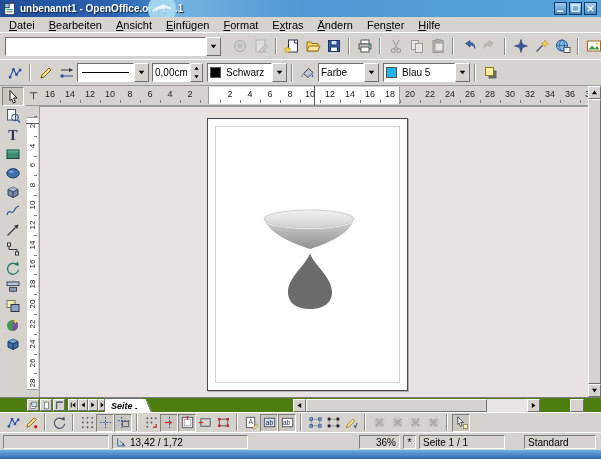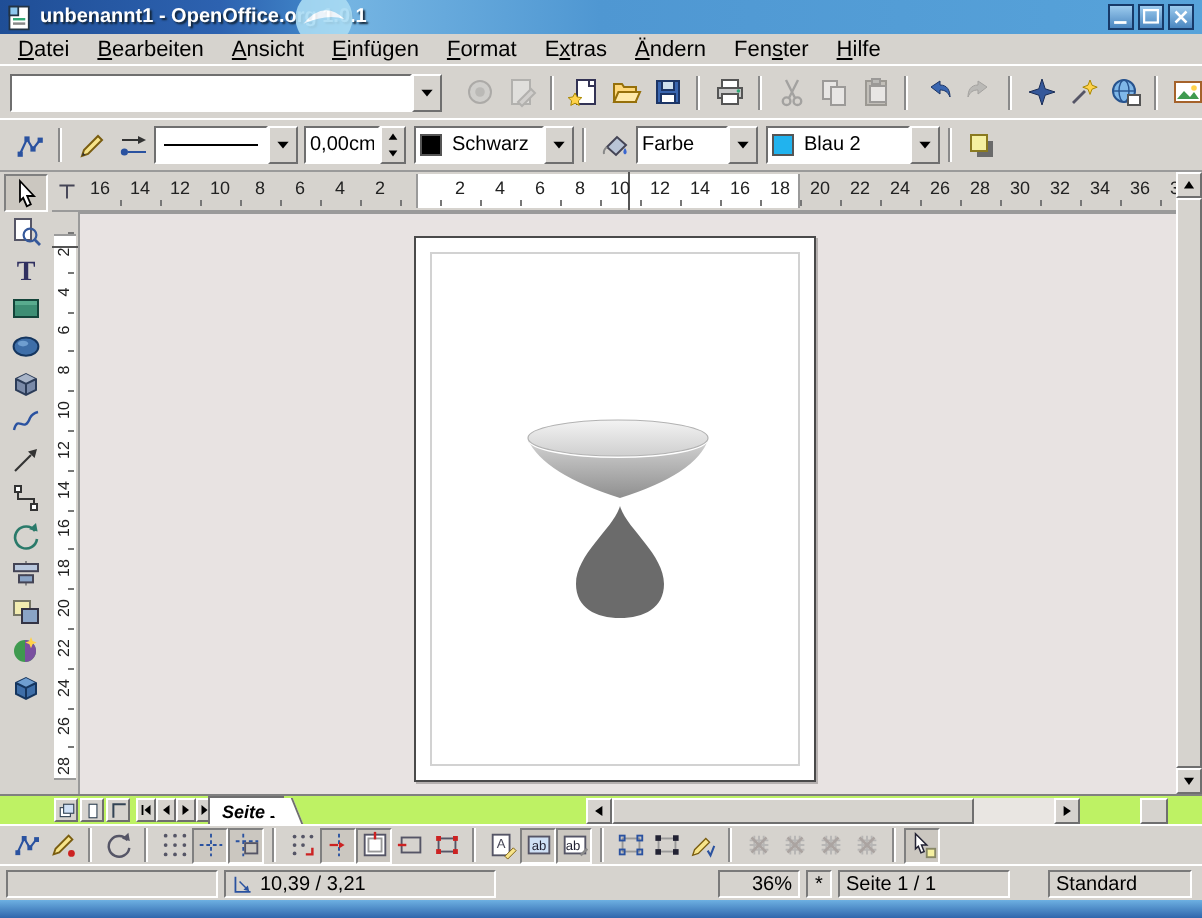--- a/index.html
+++ b/index.html
@@ -60,21 +60,21 @@
 #canvas{left:40px;top:106px;width:548px;height:291px;background:#e8e3e2;border-top:1px solid #9a9a9a}
 #page{position:absolute;left:167px;top:11px;width:201px;height:273px;background:#fff;border:1px solid #4a4a4a;box-shadow:1px 1px 0 #b5b0af}
 #page .margin{position:absolute;left:7px;top:7px;right:7px;bottom:7px;border:1px solid #d2d2d2}
 
 #vscroll{left:588px;top:86px;width:13px;height:311px;background:#e9e6e2}
 #vscroll .thumb{position:absolute;left:0;top:13px;width:13px;bottom:13px}
 .sbtn{width:13px;height:13px;display:flex;align-items:center;justify-content:center}
 #vscroll .up{position:absolute;top:0;left:0}
 #vscroll .down{position:absolute;bottom:0;left:0}
 
-#tabrow{left:0;top:397px;width:601px;height:15px;background:#bef264;border-top:1px solid #808080}
+#tabrow{left:0;top:397px;width:601px;height:15px;background:#4d7c0f;border-top:1px solid #808080}
 .minibtn{position:absolute;top:1px;width:12px;height:12px;display:flex;align-items:center;justify-content:center}
 .navbtn{position:absolute;top:1px;width:10px;height:12px;display:flex;align-items:center;justify-content:center}
 #pagetab{position:absolute;left:104px;top:0;height:14px;background:#fff;border:1px solid #6f6f6f;border-bottom:none;border-right:none;
  padding:0 2px 0 6px;font-size:9px;font-weight:bold;font-style:italic;display:flex;align-items:center}
 #pagetab::after{content:"";position:absolute;right:-7px;top:0;bottom:0;width:12px;background:#fff;border-right:1px solid #6f6f6f;transform:skewX(22deg)}
 #hscroll-left{position:absolute;left:293px;top:1px}
 #hscroll-track{position:absolute;left:306px;top:1px;width:221px;height:13px;background:#e9e6e2}
 #hscroll-thumb{position:absolute;left:0;top:0;width:181px;height:13px}
 #hscroll-right{position:absolute;left:527px;top:1px}
 #hsplit{position:absolute;left:570px;top:1px;width:14px;height:13px}
@@ -329,21 +329,21 @@
     <span class="seltext">Farbe</span>
   </span>
   <span class="drop raised">
       <svg width="9" height="9" viewBox="0 0 16 16">
         <path d="M3 5 L8 11 L13 5 Z" fill="#000"></path>
       </svg>
     </span>
   <span style="width:4px;flex:none"></span>
   <span class="selwrap sunken" style="width:72px;background:#fff">
     <span class="swatch" style="background: rgb(33, 179, 238);"></span>
-    <span class="seltext">Blau 2</span>
+    <span class="seltext">Blau 5</span>
   </span>
   <span class="drop raised">
       <svg width="9" height="9" viewBox="0 0 16 16">
         <path d="M3 5 L8 11 L13 5 Z" fill="#000"></path>
       </svg>
     </span>
   <span class="vsep"></span>
   <span class="tbbtn">
       <svg width="16" height="16" viewBox="0 0 16 16">
         <rect x="5.5" y="5.5" width="8" height="8" fill="#6a6a6a"></rect>
@@ -823,21 +823,21 @@
 <div id="statusbar" class="abs">
   <span class="scell" style="left:3px;width:106px"></span>
   <span class="scell" style="left:112px;width:136px">
     <span class="ic">
         <svg width="11" height="11" viewBox="0 0 16 16">
           <path d="M2.5 2 v11 h11" fill="none" stroke="#2a52a0" stroke-width="1.3"></path>
           <path d="M5.5 5.5 L10 10" stroke="#2a52a0" stroke-width="1.1"></path>
           <path d="M12.5 12.5 l-4.2 -1 3.2 -3.2 z" fill="#2a52a0"></path>
         </svg>
       </span>
-    <span>10,39 / 3,21</span>
+    <span>13,42 / 1,72</span>
   </span>
   <span class="scell" style="left:359px;width:41px;justify-content:flex-end">
     <span>36%</span>
   </span>
   <span class="scell" style="left:403px;width:13px;justify-content:center">
     <span>*</span>
   </span>
   <span class="scell" style="left:419px;width:86px">
     <span>Seite 1 / 1</span>
   </span>

